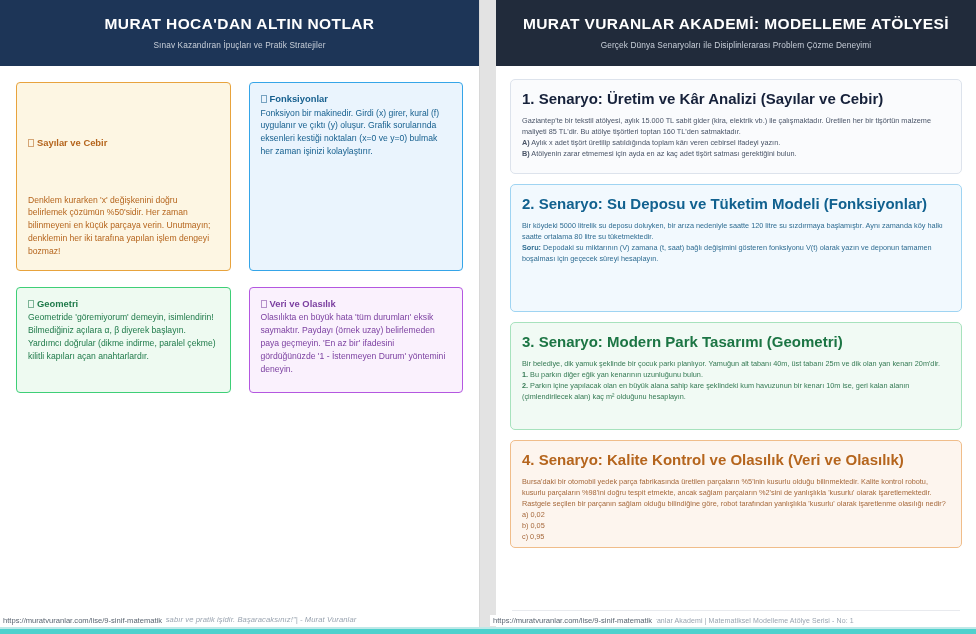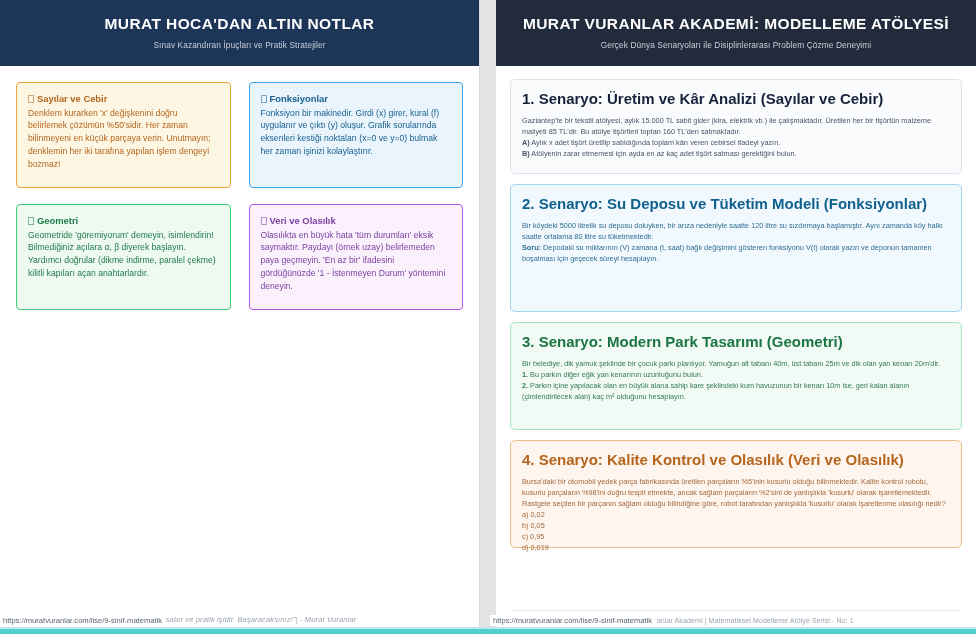--- a/index.html
+++ b/index.html
@@ -78,21 +78,21 @@
     border: 1px solid currentColor;
     margin-right: 3px;
     vertical-align: -1px;
     opacity: .55;
   }
   .tip-text {
     font-size: 8.6px;
     line-height: 1.5;
   }
   .tip-card.amber  { background: #fdf6e3; border-color: #e8a33d; }
-  .tip-card.amber .tip-title, .tip-card.amber .tip-text { color: #b5651d; }
+  .tip-card.amber .tip-title, .tip-card.amber .tip-text { color: #b5651d; margin-top: 44px; }
   .tip-card.blue   { background: #eaf4fd; border-color: #35a5e8; }
   .tip-card.blue .tip-title, .tip-card.blue .tip-text { color: #17608f; }
   .tip-card.green  { background: #eefaf1; border-color: #3ecf77; }
   .tip-card.green .tip-title, .tip-card.green .tip-text { color: #1f7a4a; }
   .tip-card.purple { background: #faf1fd; border-color: #b457e0; }
   .tip-card.purple .tip-title, .tip-card.purple .tip-text { color: #7b3fa0; }
 
   
   .left-footer {
     padding: 0 18px 10px;
@@ -265,21 +265,20 @@
         </div>
       </div>
 
       <div class="scen-card s4">
         <div class="scen-title">4. Senaryo: Kalite Kontrol ve Olasılık (Veri ve Olasılık)</div>
         <div class="scen-text">
           <span>Bursa'daki bir otomobil yedek parça fabrikasında üretilen parçaların %5'inin kusurlu olduğu bilinmektedir. Kalite kontrol robotu, kusurlu parçaların %98'ini doğru tespit etmekte, ancak sağlam parçaların %2'sini de yanlışlıkla 'kusurlu' olarak işaretlemektedir. Rastgele seçilen bir parçanın sağlam olduğu bilindiğine göre, robot tarafından yanlışlıkla 'kusurlu' olarak işaretlenme olasılığı nedir?</span>
           <span class="opt">a) 0,02</span>
           <span class="opt">b) 0,05</span>
           <span class="opt">c) 0,95</span>
-          <span class="opt">d) 0,019</span>
         </div>
       </div>
 
     </div>
 
     <div class="right-footer">
       <div class="copyright">© Murat Vuranlar Akademi | Matematiksel Modelleme Atölye Serisi - No: 1</div>
     </div>
   </div>
 

